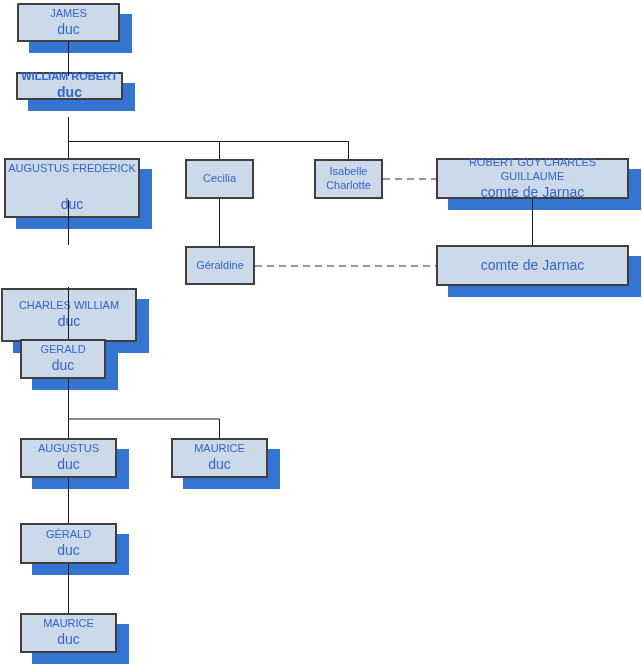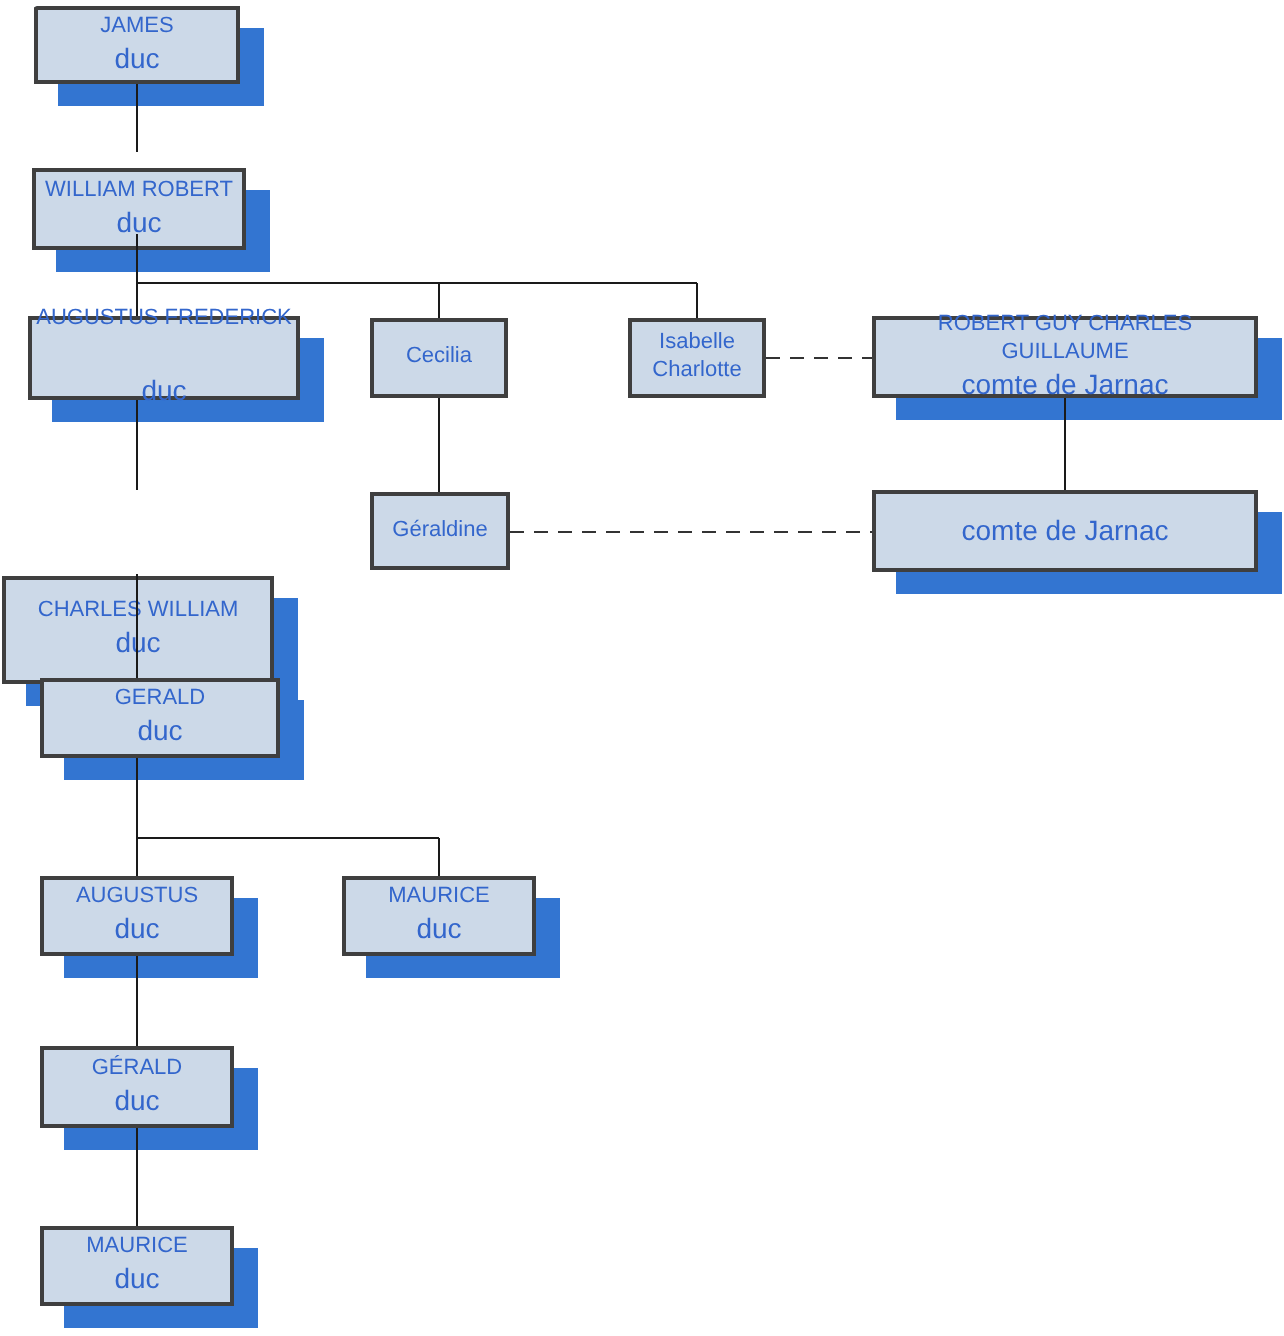--- a/index.html
+++ b/index.html
@@ -51,29 +51,29 @@
     stroke: var(--line, #1a1a1a);
     stroke-width: 1;
     fill: none;
   }
   svg.wires path.dashed {
     stroke-dasharray: 7 5;
     stroke: #333333;
   }
   
   .n-james             { left: 17px;  top: 3px;   width: 103px; height: 39px; }
-  .n-william-robert    { left: 16px;  top: 84px;  width: 107px; height: 41px; }
-  .n-augustus          { left: 14px;   top: 158px; width: 136px; height: 42px; gap: 20px; }
+  .n-william-robert    { left: 16px;  top: 72px;  width: 107px; height: 28px; font-weight: bold; }
+  .n-augustus          { left: 4px;   top: 158px; width: 136px; height: 60px; gap: 20px; }
   .n-cecilia           { left: 185px; top: 159px; width: 69px;  height: 40px; }
   .n-isabelle          { left: 314px; top: 159px; width: 69px;  height: 40px; }
   .n-louis             { left: 436px; top: 158px; width: 193px; height: 41px; }
   .n-charles-william   { left: 1px;   top: 251px; width: 136px; height: 54px; margin-top: 37px; }
   .n-geraldine         { left: 185px; top: 246px; width: 70px;  height: 39px; }
   .n-philippe          { left: 436px; top: 245px; width: 193px; height: 41px; }
-  .n-gerald            { left: 20px;  top: 339px; width: 120px;  height: 40px; }
+  .n-gerald            { left: 20px;  top: 339px; width: 86px;  height: 40px; }
   .n-edouard           { left: 20px;  top: 438px; width: 97px;  height: 40px; }
   .n-maurice-sibling   { left: 171px; top: 438px; width: 97px;  height: 40px; }
   .n-gerald-jr         { left: 20px;  top: 523px; width: 97px;  height: 41px; }
   .n-maurice-last      { left: 20px;  top: 613px; width: 97px;  height: 40px; }
 </style>
 </head>
 <body>
 
 <div class="canvas">
 

